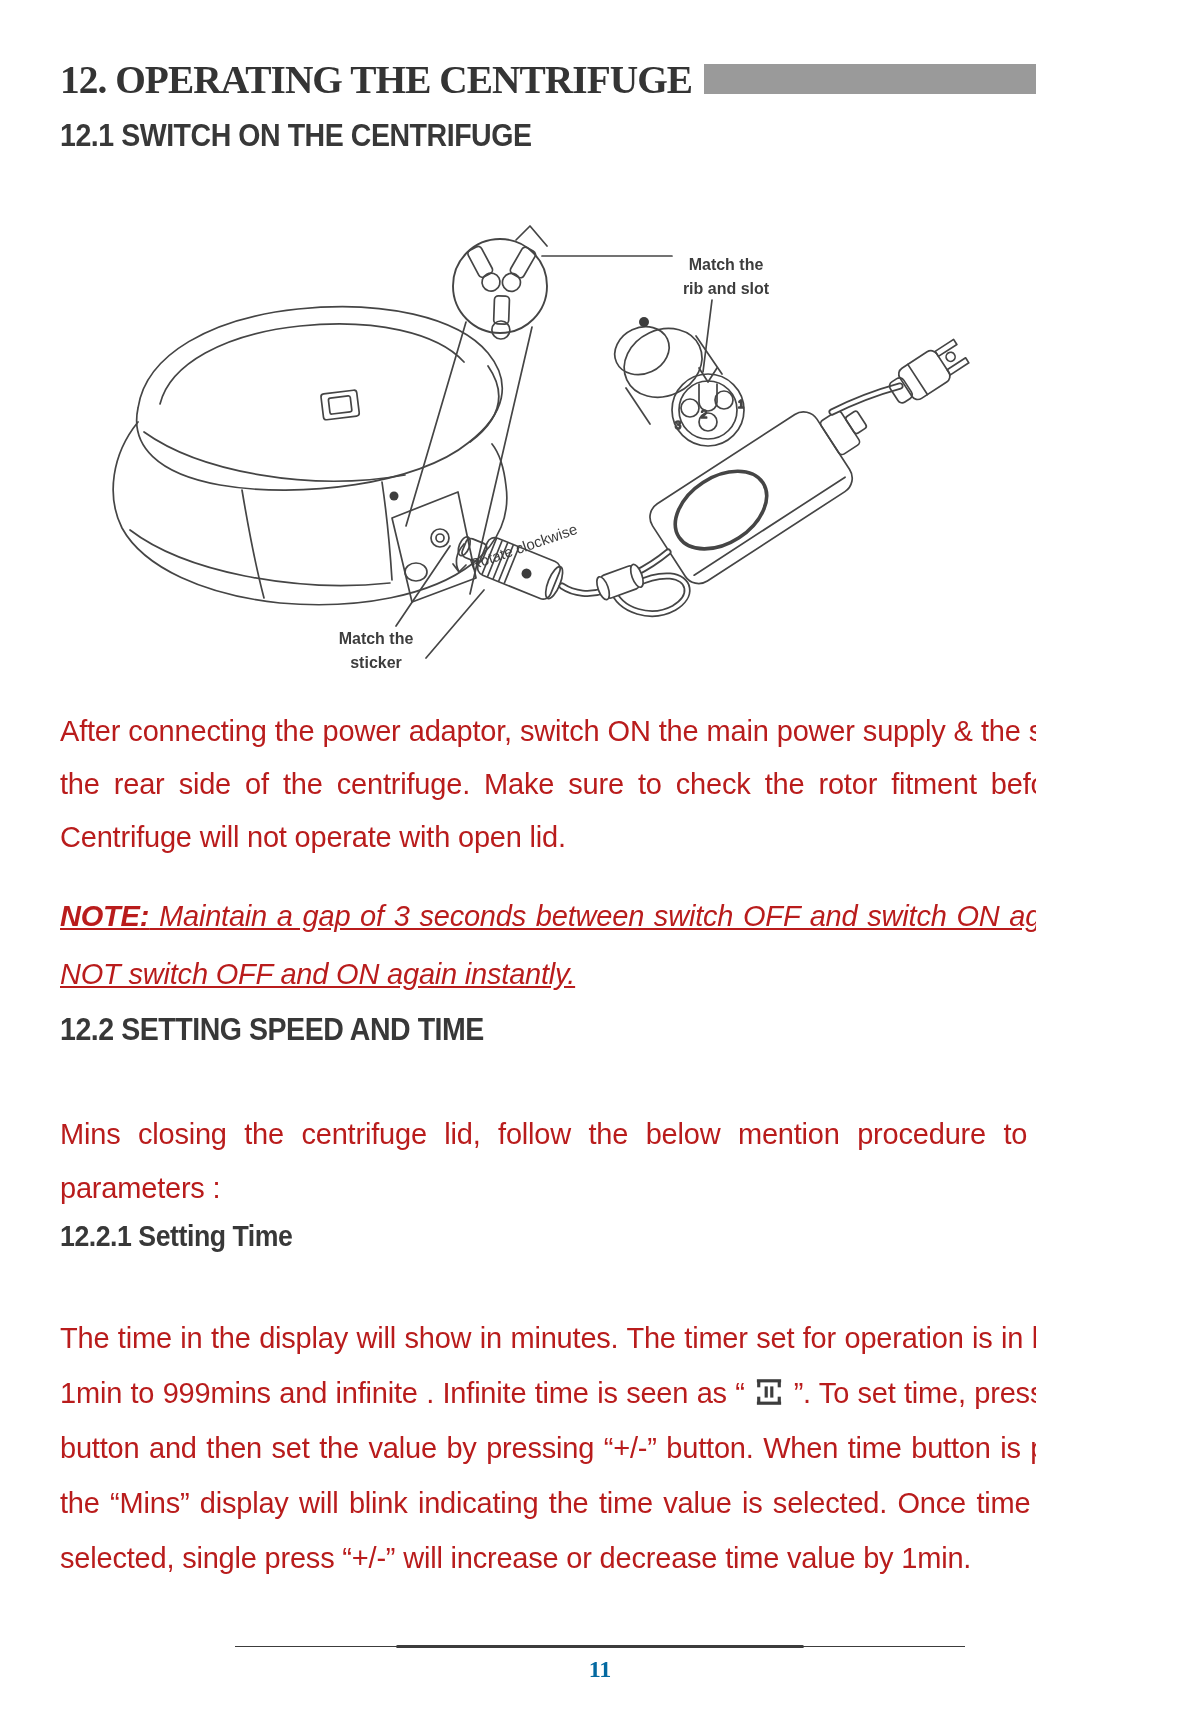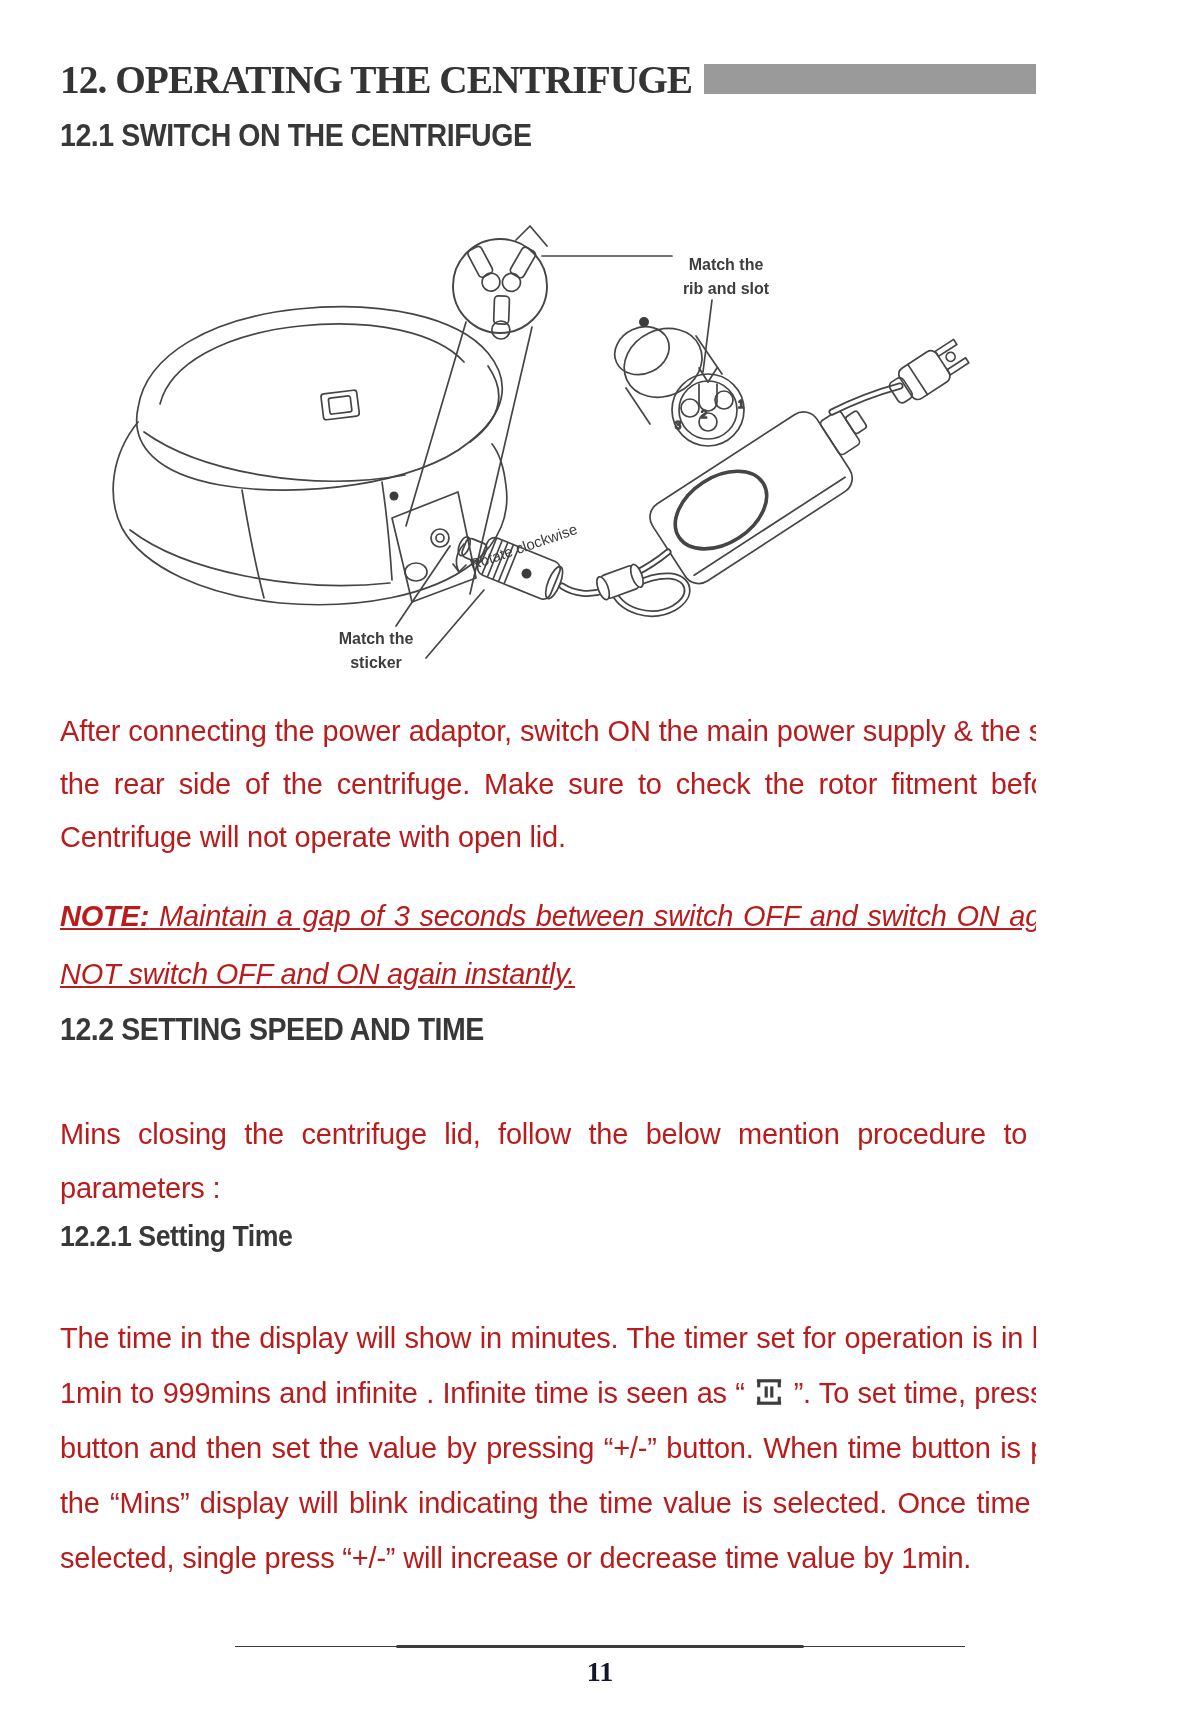--- a/index.html
+++ b/index.html
@@ -91,22 +91,22 @@
     background: #3c3c3c;
     border-radius: 2px;
   }
   .page-num {
     position: absolute;
     left: 60px; top: 1656px;
     width: 1080px;
     text-align: center;
     font-family: "Liberation Serif", serif;
     font-weight: 700;
-    font-size: 28px;
-    color: #0f172a;
+    font-size: 24px;
+    color: #0369a1;
   }
 </style>
 </head>
 <body>
 
 <div class="page">
 
   <div class="title-row">
     <div class="doc-title">12. OPERATING THE CENTRIFUGE</div>
     <div class="title-bar"></div>

